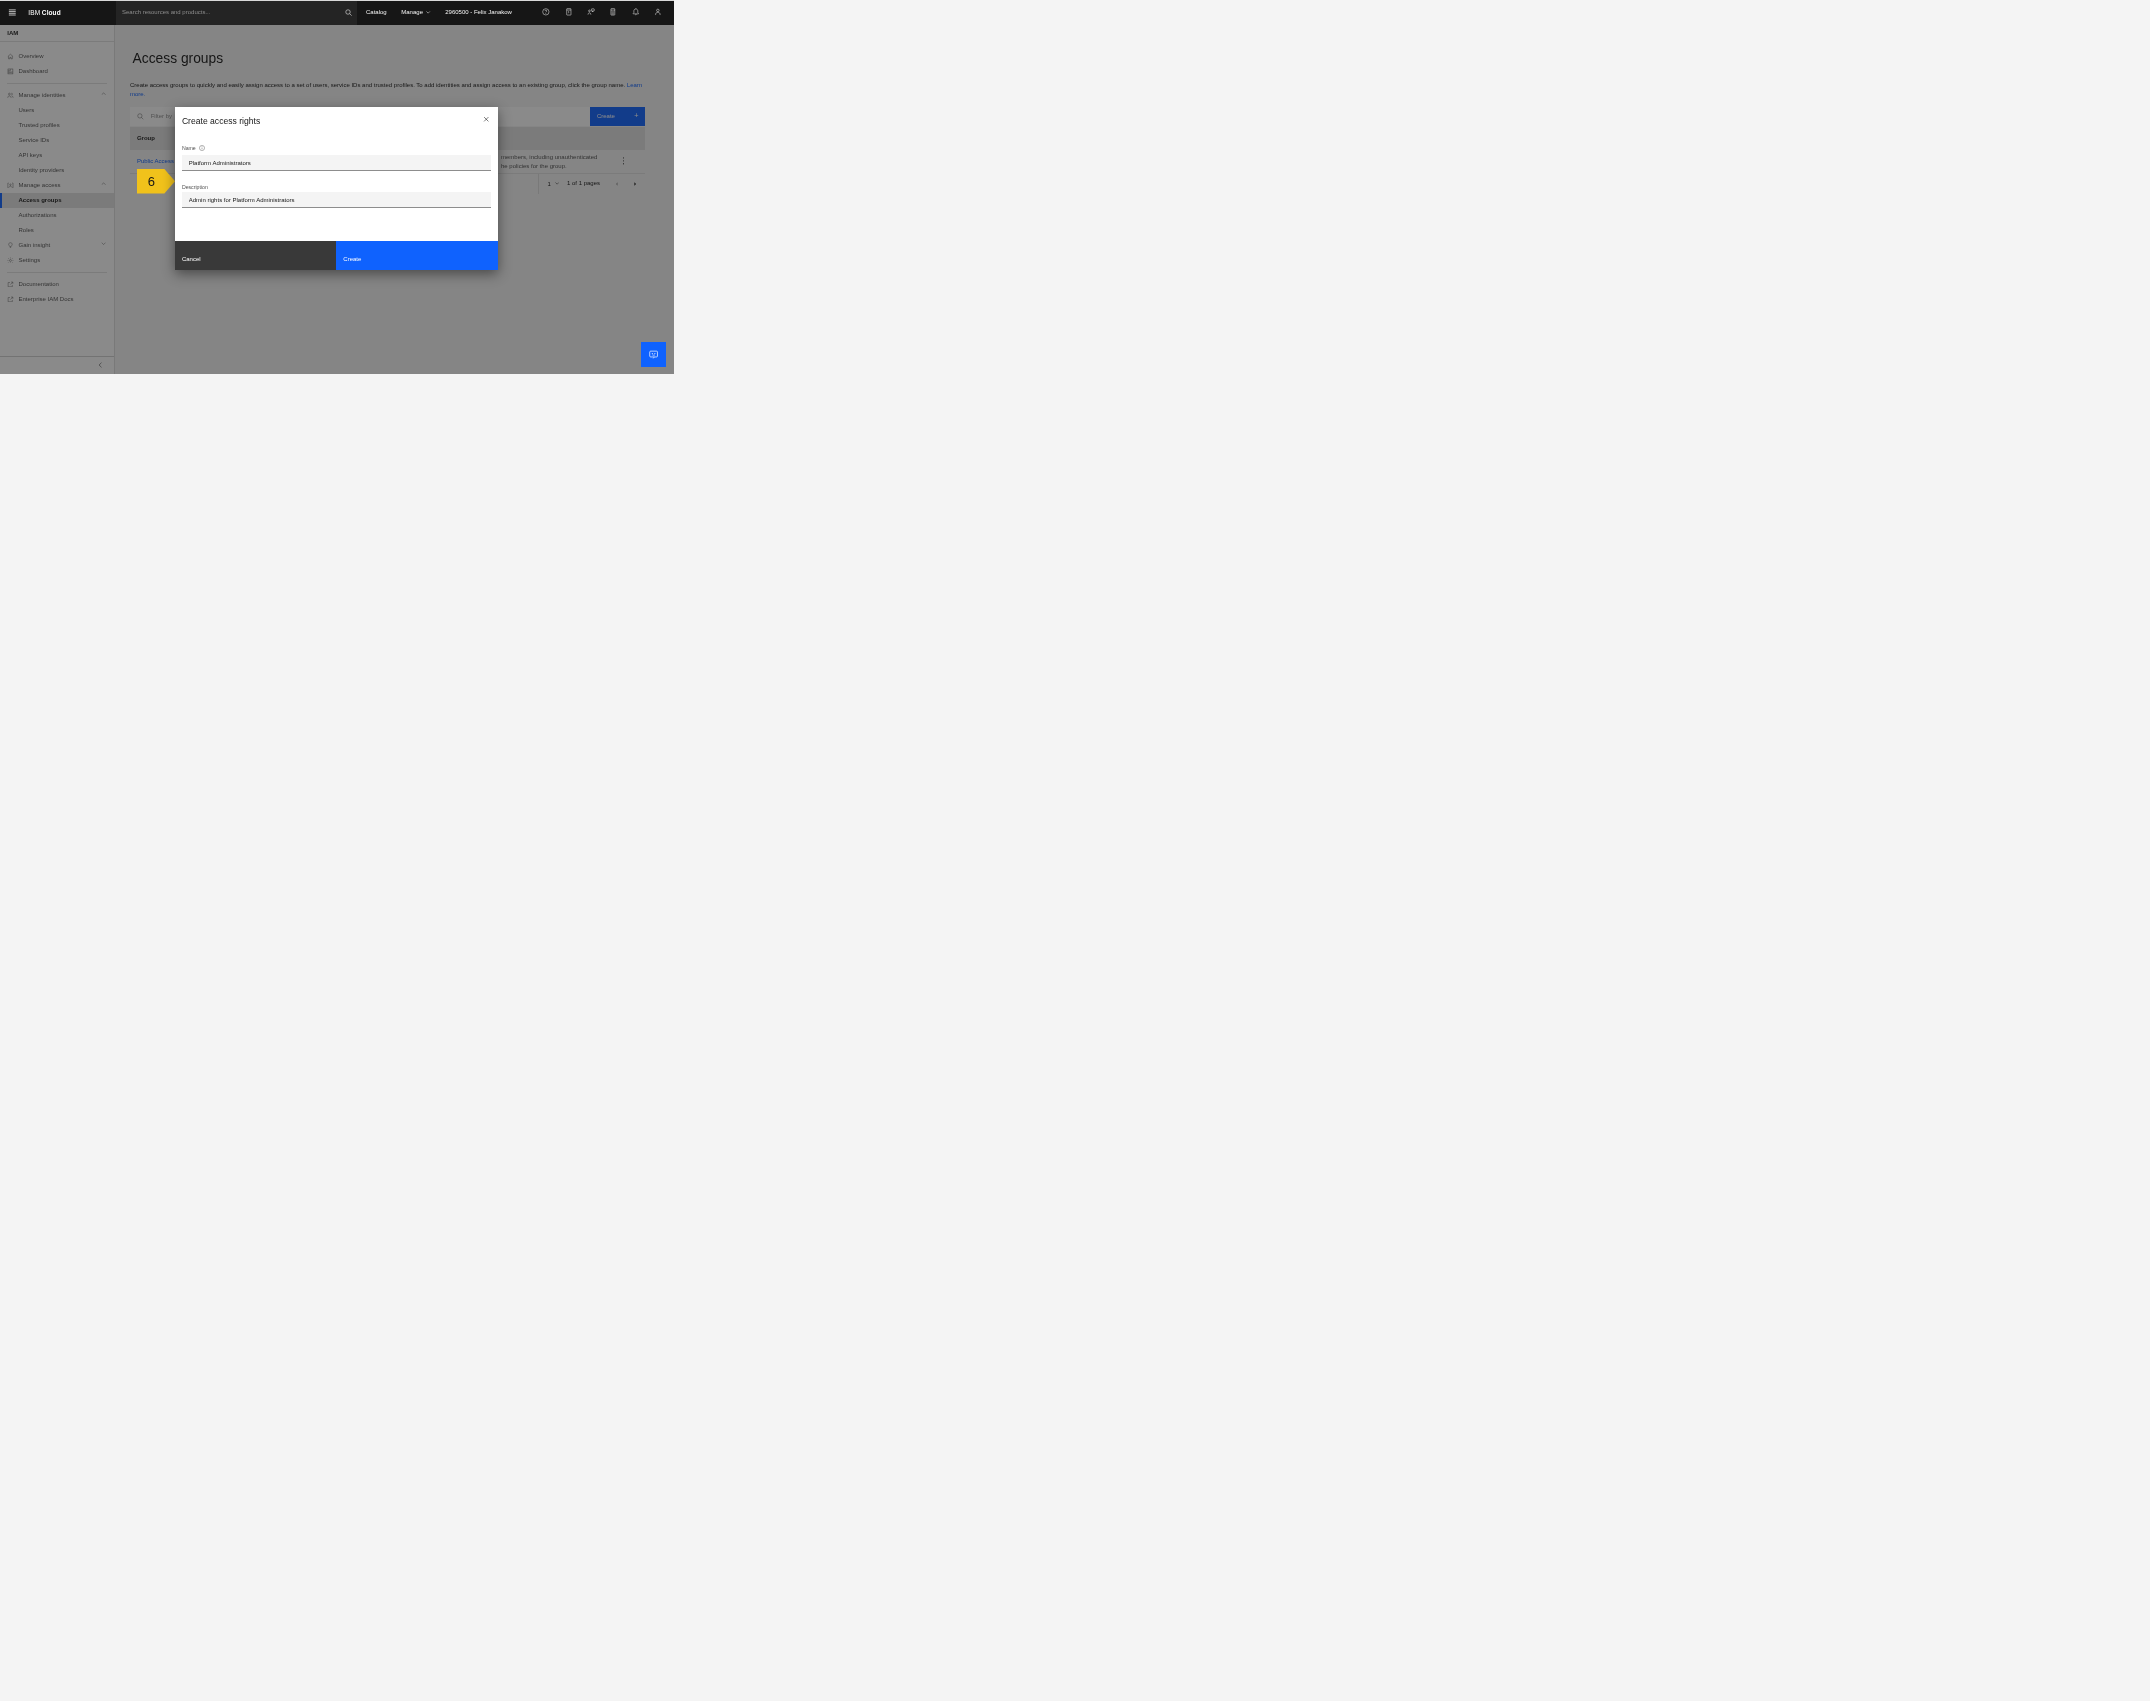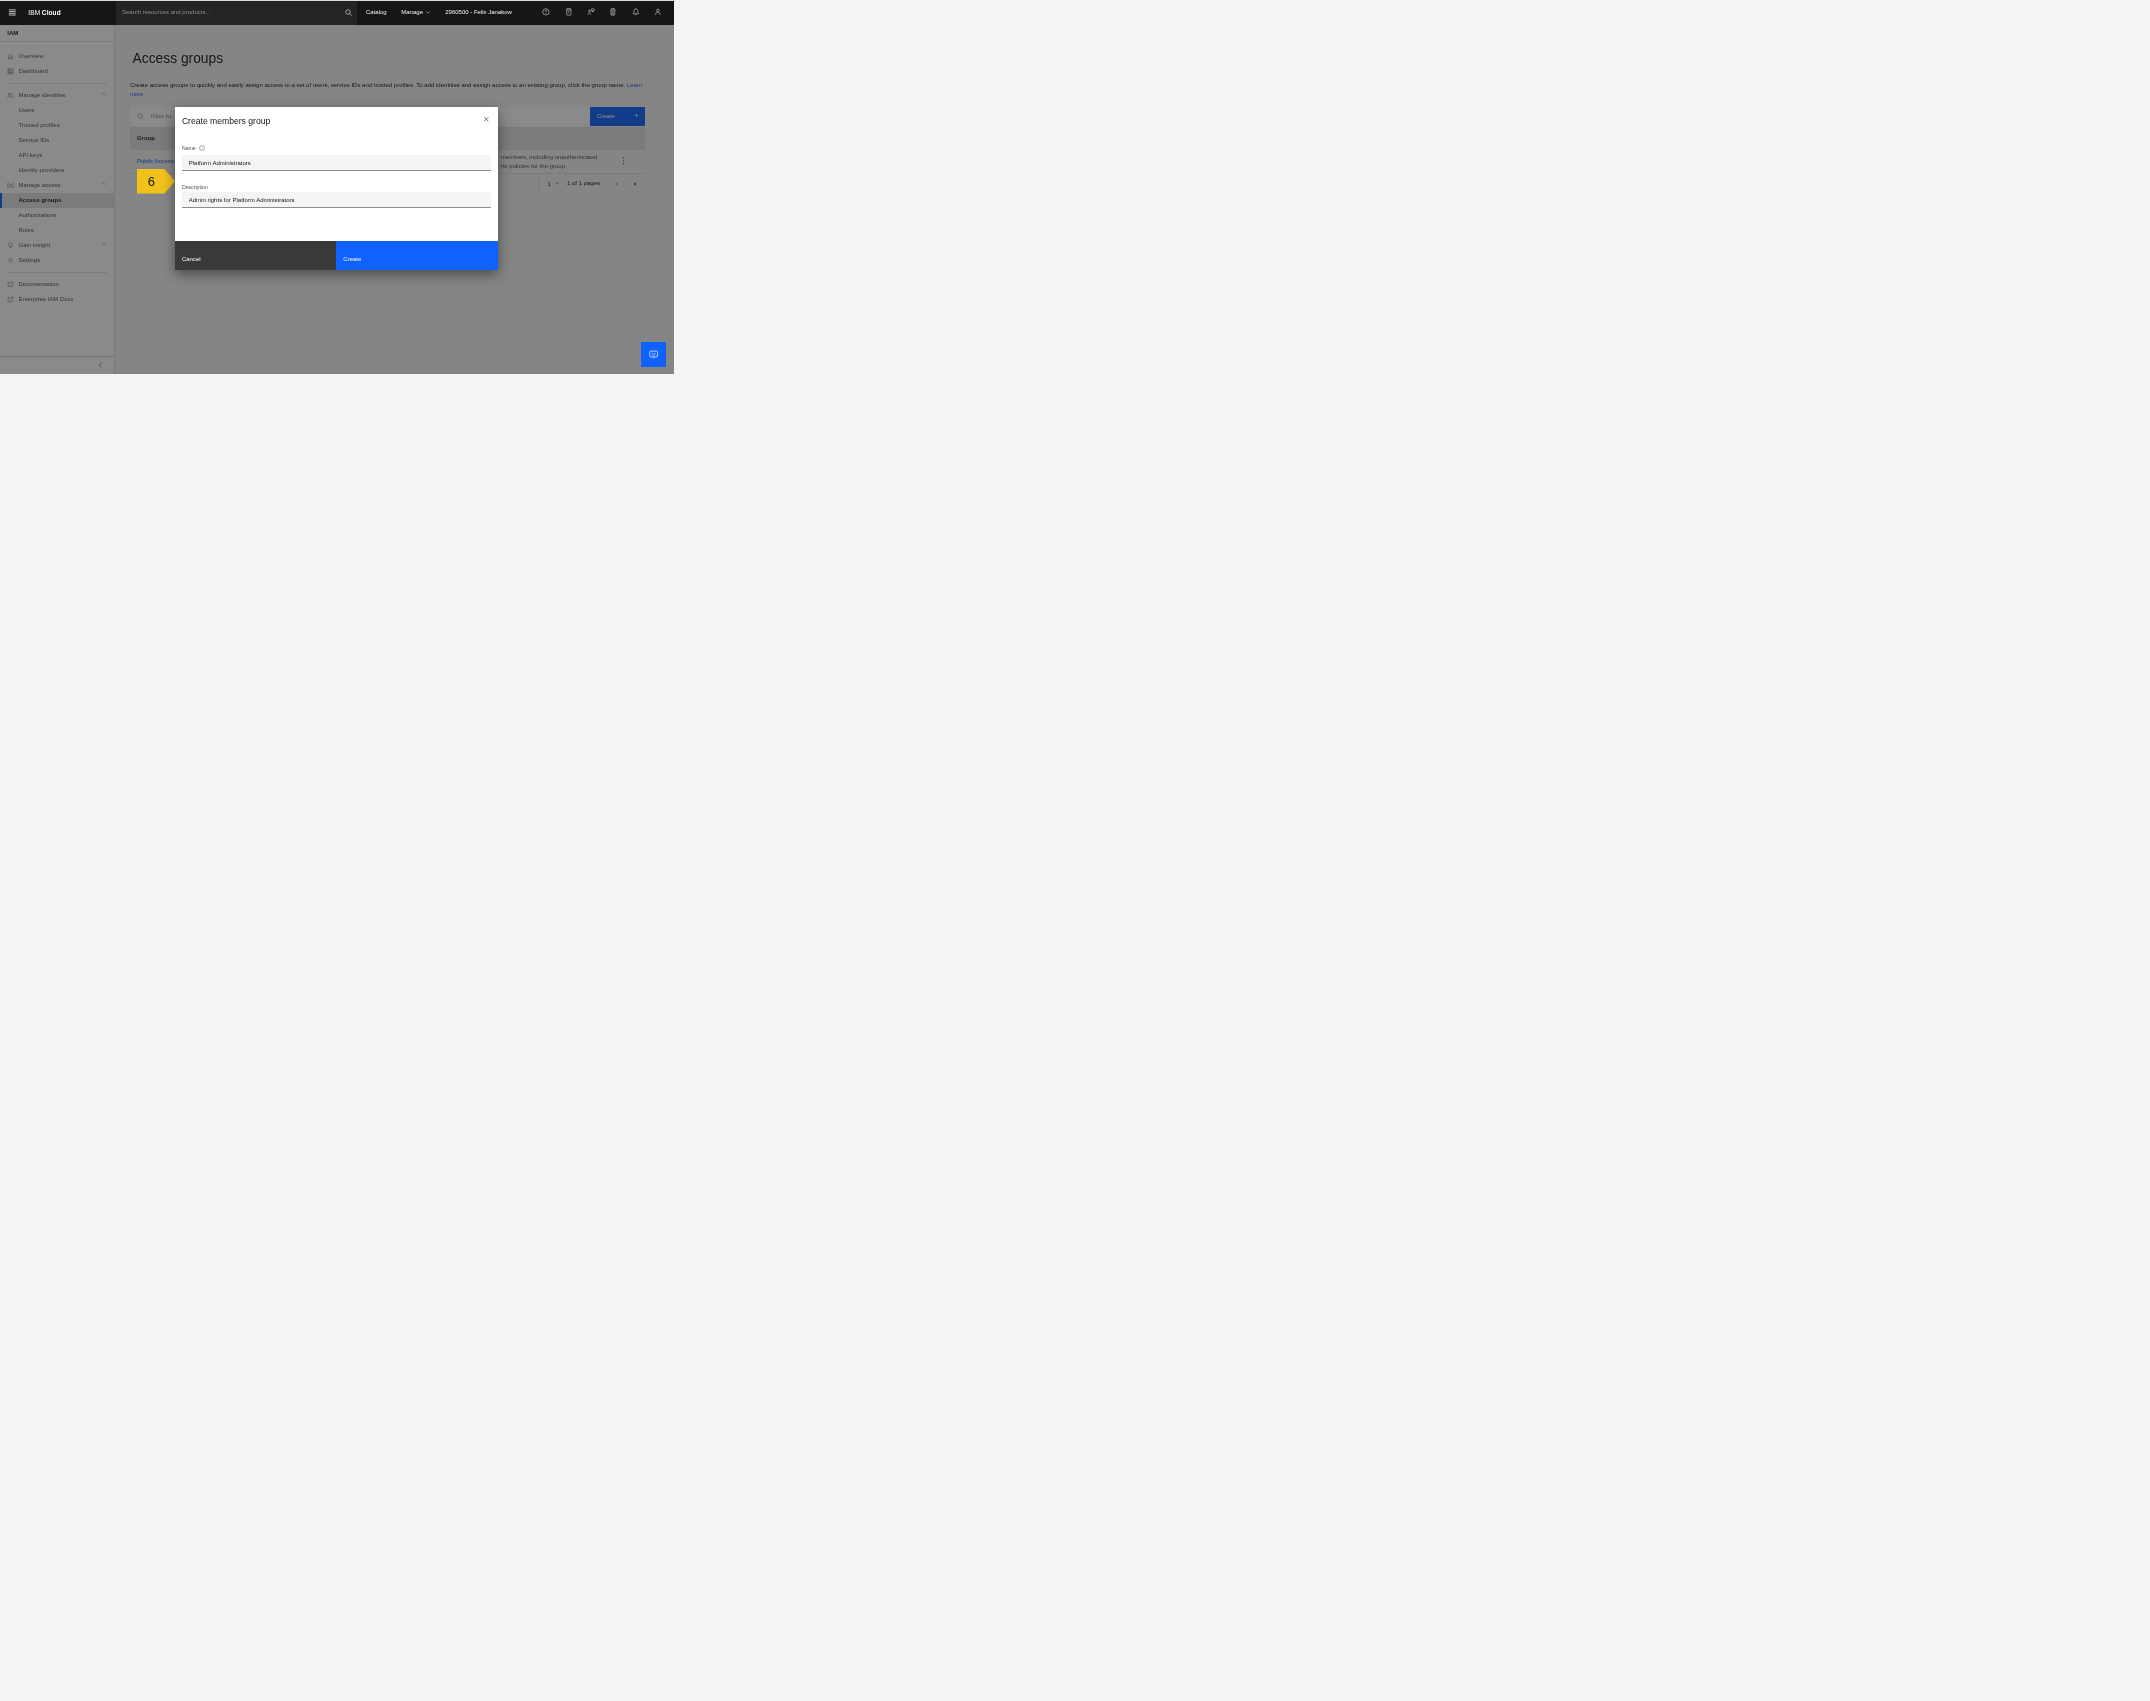--- a/index.html
+++ b/index.html
@@ -411,21 +411,21 @@
 <div class="step-arrow">
   <span>6</span>
 </div>
 
 <div class="modal">
   <button class="modal-close">
     <svg width="6.5" height="6.5" viewBox="0 0 15 15">
         <path d="M2.5 2.5l10 10M12.5 2.5l-10 10" stroke="#161616" stroke-width="1.3"></path>
       </svg>
   </button>
-  <div class="modal-title">Create members group</div>
+  <div class="modal-title">Create access rights</div>
 
   <div class="field-label lbl-name">
     <span>Name</span>
     <svg width="6" height="6" viewBox="0 0 14 14" fill="none">
         <circle cx="7" cy="7" r="6" stroke="#525252" stroke-width="1"></circle>
         <path d="M7 6v4" stroke="#525252" stroke-width="1.1"></path>
         <circle cx="7" cy="4" r="0.8" fill="#525252"></circle>
       </svg>
   </div>
   <input class="m-input in-name" readonly="" value="Platform Administrators" style="">

